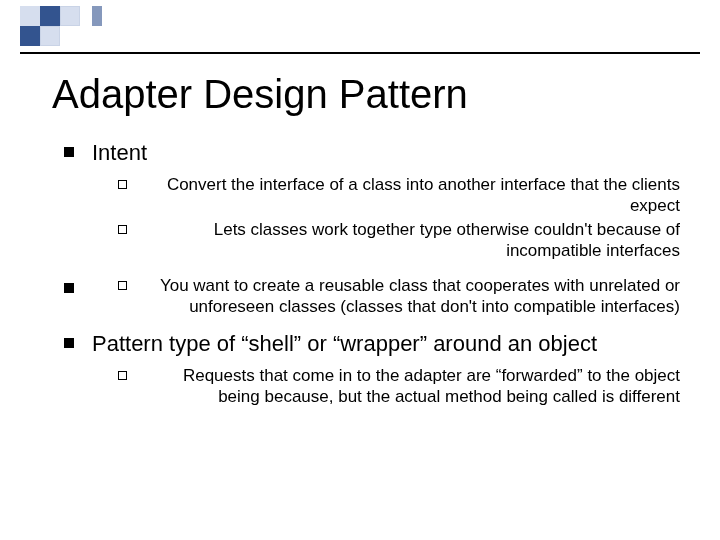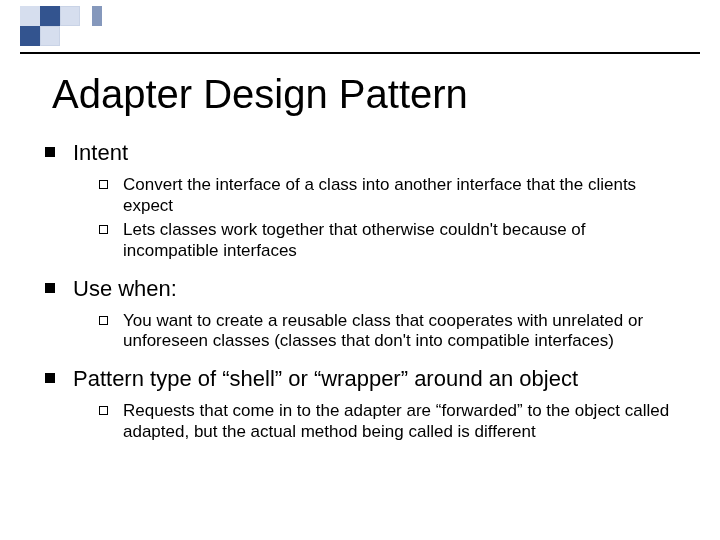--- a/index.html
+++ b/index.html
@@ -47,21 +47,21 @@
     position: absolute;
     left: 52px;
     top: 72px;
     font-size: 40px;
     font-weight: 400;
     letter-spacing: 0px;
     text-align: right;
   }
   .body {
     position: absolute;
-    left: 45px;
+    left: 64px;
     right: 40px;
     top: 140px;
     font-size: 17px;
     line-height: 1.22;
   }
   ul.level1 {
     list-style: none;
     margin: 0;
     padding: 0;
   }
@@ -78,20 +78,21 @@
     top: 7px;
     width: 10px;
     height: 10px;
     background: #000;
   }
   ul.level2 {
     list-style: none;
     margin: 8px 0 0 0;
     padding: 0 0 0 26px;
     font-size: 17px;
+    text-align: right;
   }
   ul.level2 > li {
     position: relative;
     padding-left: 24px;
     margin-bottom: 4px;
   }
   ul.level2 > li::before {
     content: "";
     position: absolute;
     left: 0;
@@ -122,31 +123,30 @@
   <div class="rule"></div>
 
   <div class="title">Adapter Design Pattern</div>
 
   <div class="body">
     <ul class="level1">
       <li>
         <span>Intent</span>
         <ul class="level2">
           <li>Convert the interface of a class into another interface that the clients expect</li>
-          <li>Lets classes work together that otherwise couldn't because of incompatible interfaces</li>
+          <li>Lets classes work together type otherwise couldn't because of incompatible interfaces</li>
         </ul>
       </li>
       <li>
-        <span>Use when:</span>
         <ul class="level2">
           <li>You want to create a reusable class that cooperates with unrelated or unforeseen classes (classes that don't into compatible interfaces)</li>
         </ul>
       </li>
       <li>
         <span>Pattern type of “shell” or “wrapper” around an object</span>
         <ul class="level2">
-          <li>Requests that come in to the adapter are “forwarded” to the object called adapted, but the actual method being called is different</li>
+          <li>Requests that come in to the adapter are “forwarded” to the object being because, but the actual method being called is different</li>
         </ul>
       </li>
     </ul>
   </div>
 
 </div>
 
 </body></html>

